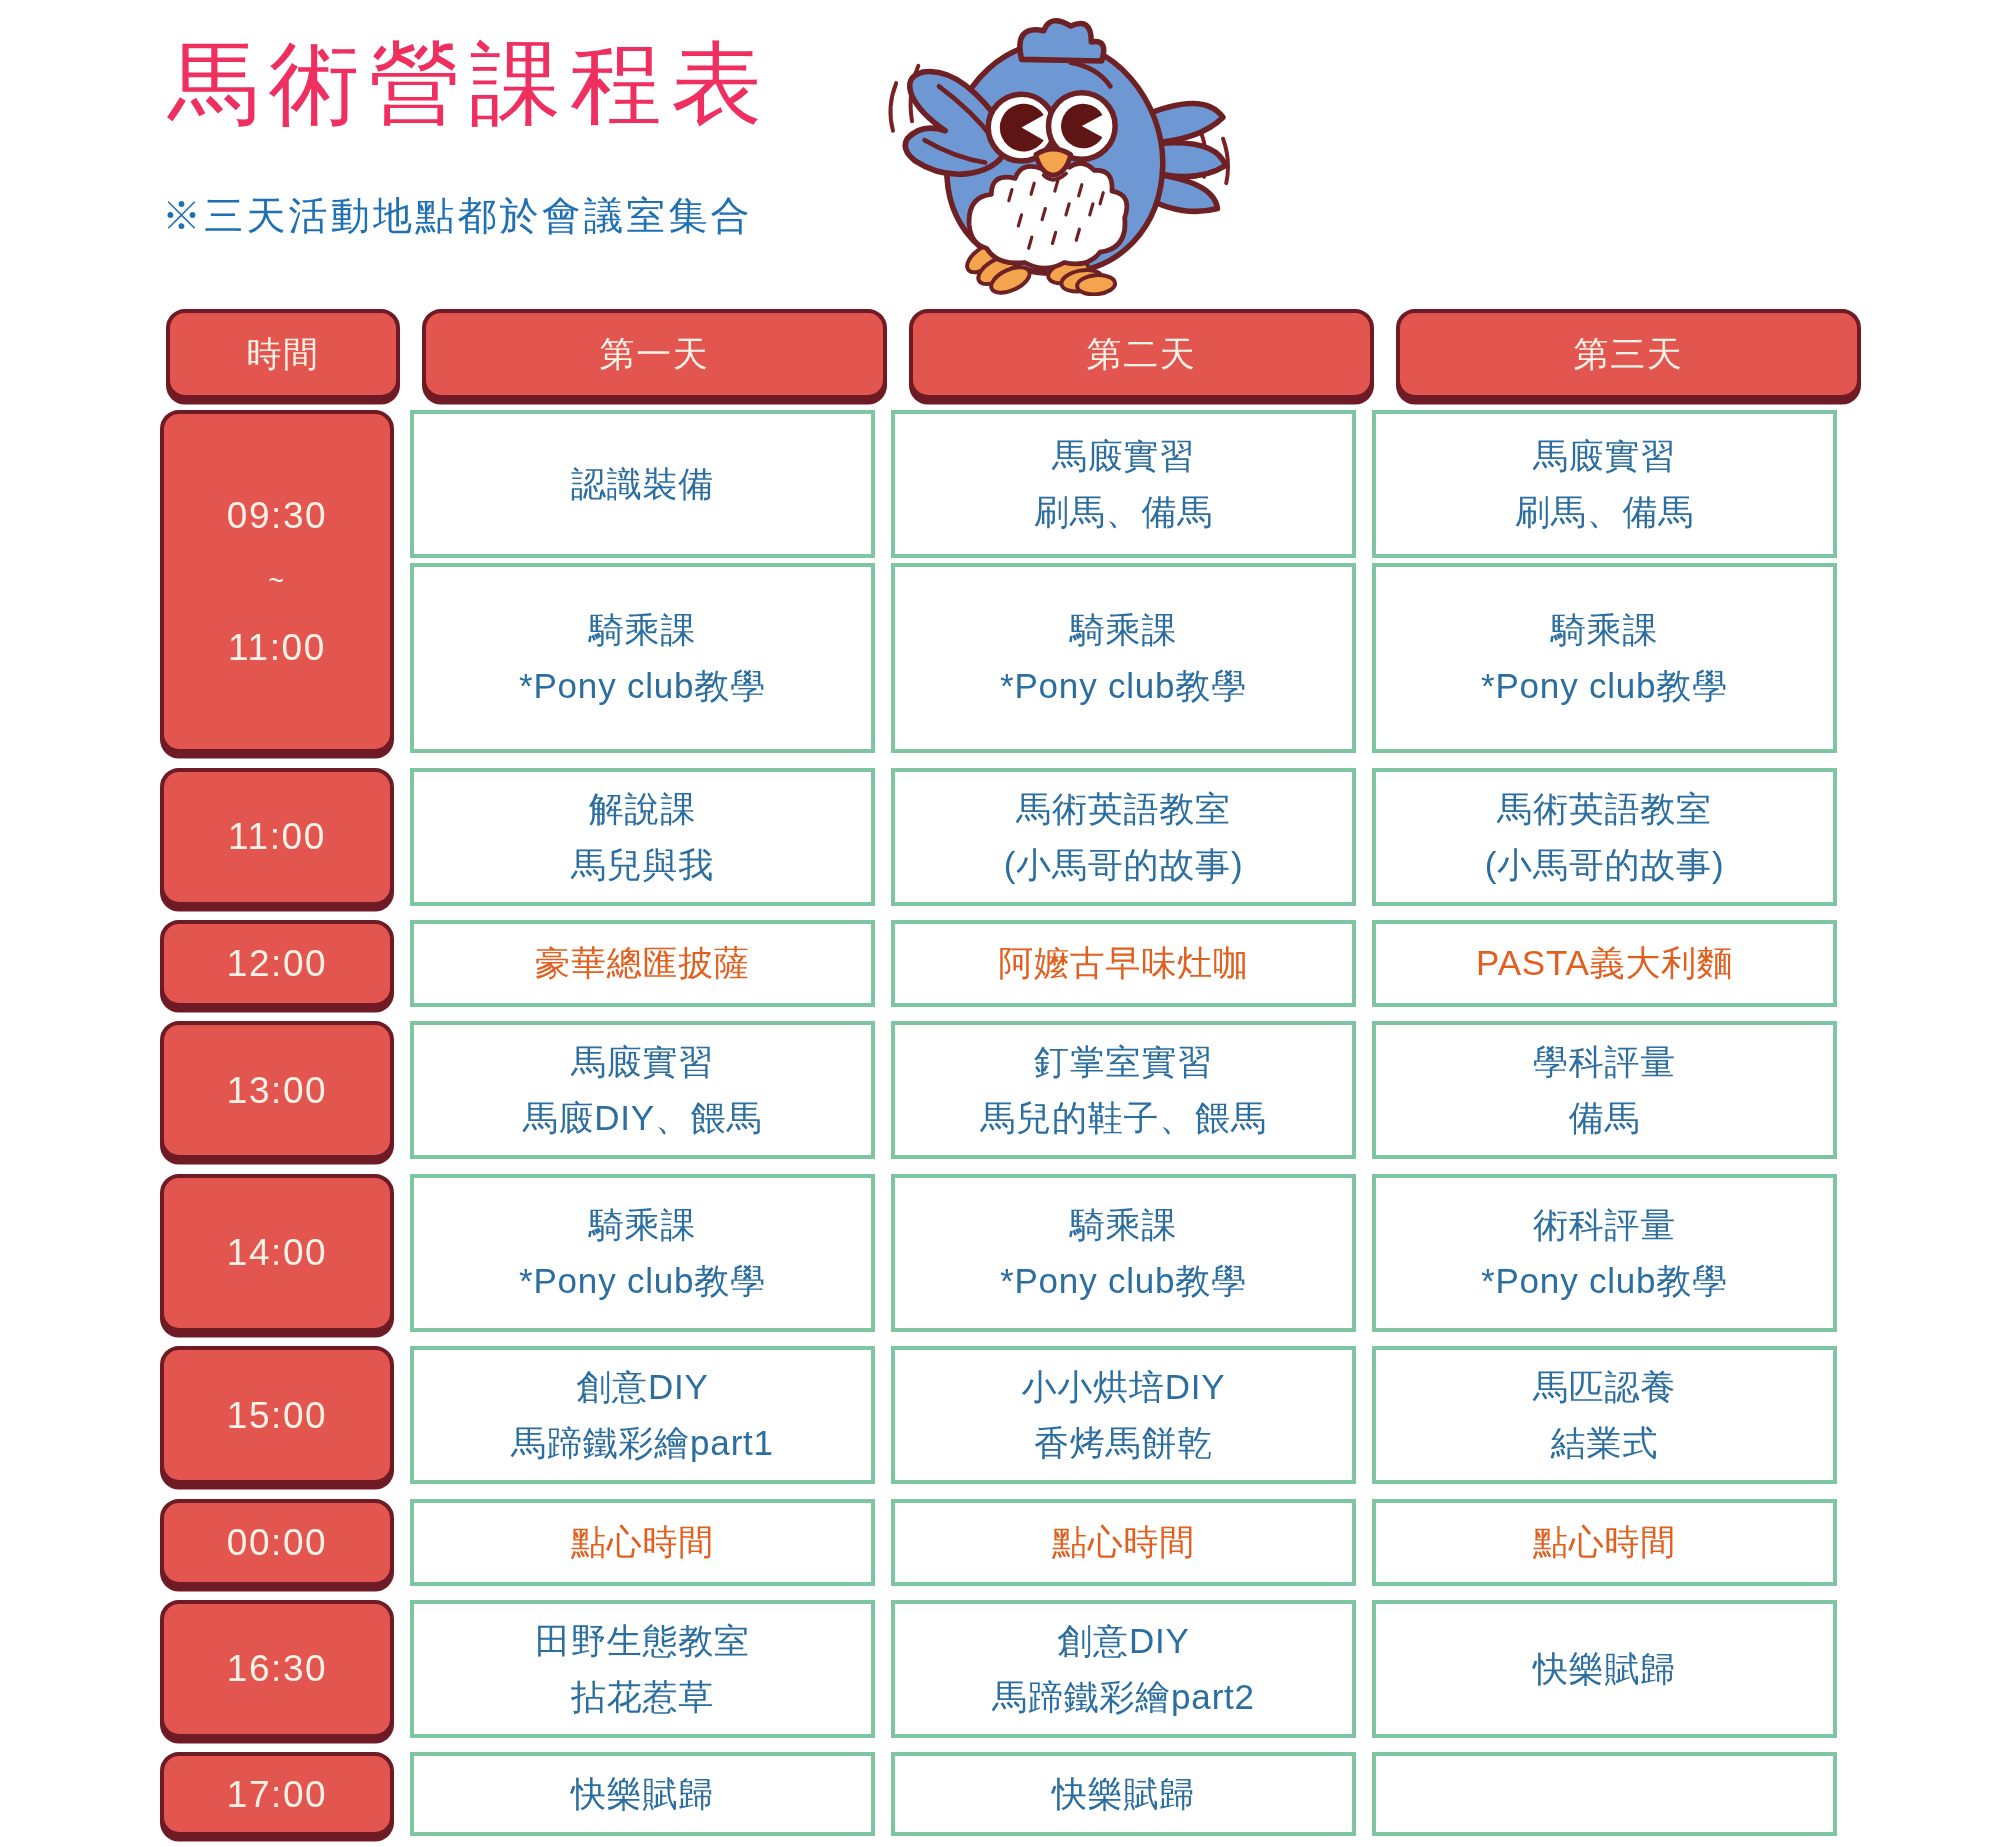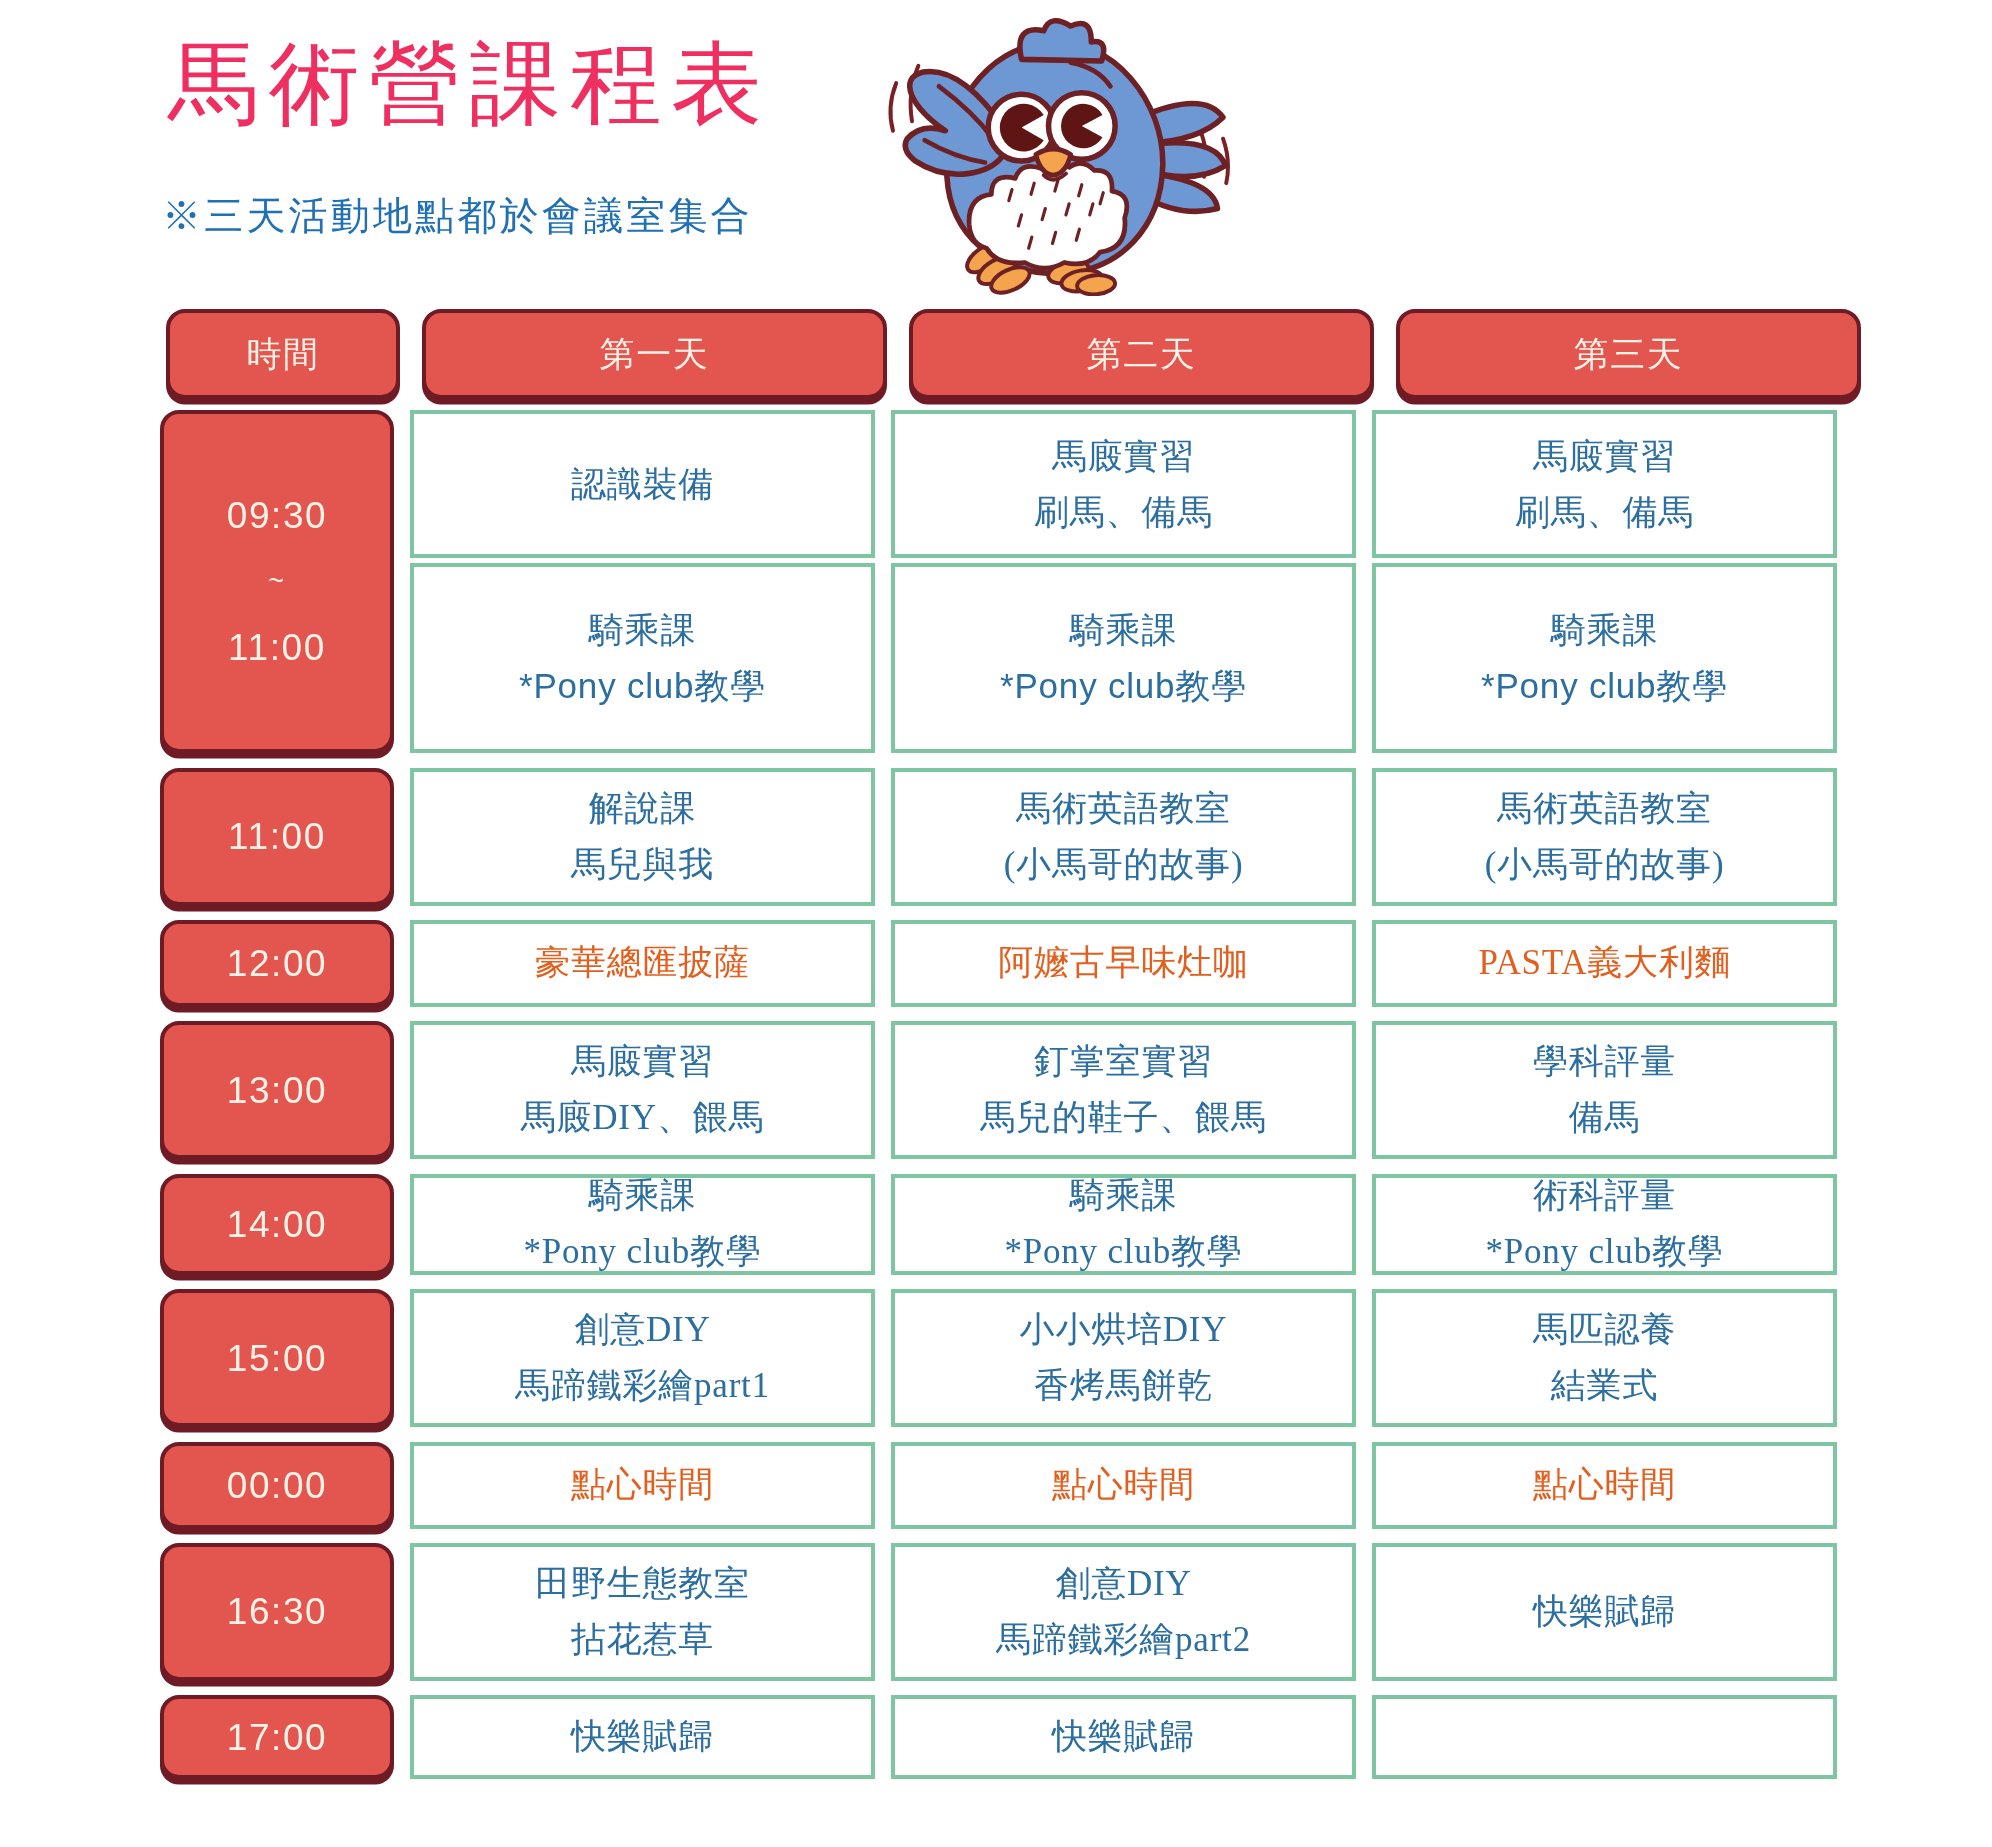--- a/index.html
+++ b/index.html
@@ -39,21 +39,21 @@
     position:absolute;left:866px;top:9.6px;
     width:365px;height:286px;
   }
   .schedule{
     position:absolute;left:160px;top:309px;
     width:1678px;
     display:flex;flex-direction:column;
   }
   .trow{display:flex;gap:16px;flex:none;}
   .timecol{width:234px;flex:none;}
-  .daycol-w{width:465px;flex:none;font-family:Liberation Serif, serif;}
+  .daycol-w{width:465px;flex:none;}
   .rcell{
     background:var(--red-fill);
     border:4.8px solid var(--dark-border);
     border-radius:19px;
     box-shadow:0 5.6px 0 var(--dark-border);
     color:var(--cream-text);
     display:flex;flex-direction:column;
     align-items:center;justify-content:center;
     font-size:37px;letter-spacing:1.6px;
     gap:34px;
@@ -232,21 +232,21 @@
     <div class="gcell daycol-w">
       <span class="l">釘掌室實習</span>
       <span class="l">馬兒的鞋子、餵馬</span>
     </div>
     <div class="gcell daycol-w">
       <span class="l">學科評量</span>
       <span class="l">備馬</span>
     </div>
   </div>
 
-  <div class="trow mt18" style="height:101px">
+  <div class="trow mt18" style="height:158px">
     <div class="rcell timecol">
         <span class="tline">14:00</span>
       </div>
     <div class="gcell daycol-w">
       <span class="l">騎乘課</span>
       <span class="l">*Pony club教學</span>
     </div>
     <div class="gcell daycol-w">
       <span class="l">騎乘課</span>
       <span class="l">*Pony club教學</span>

